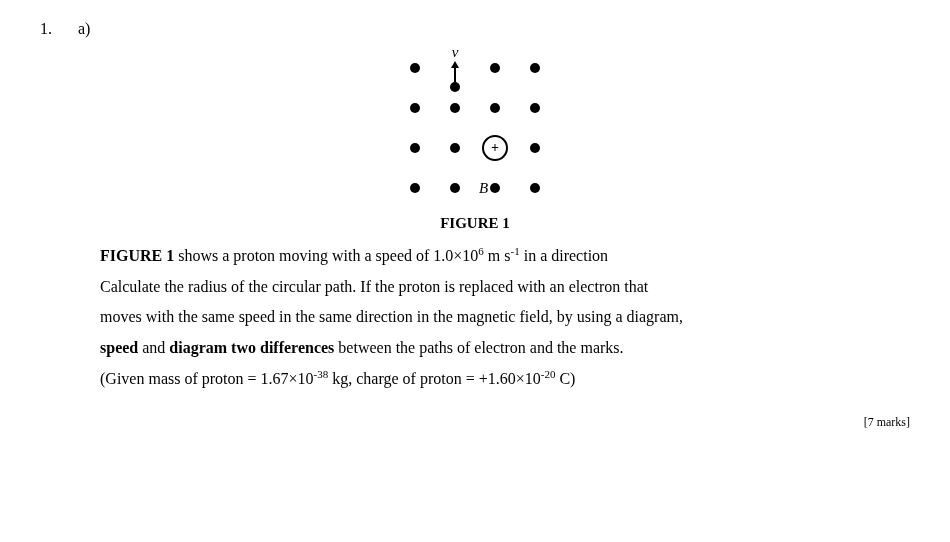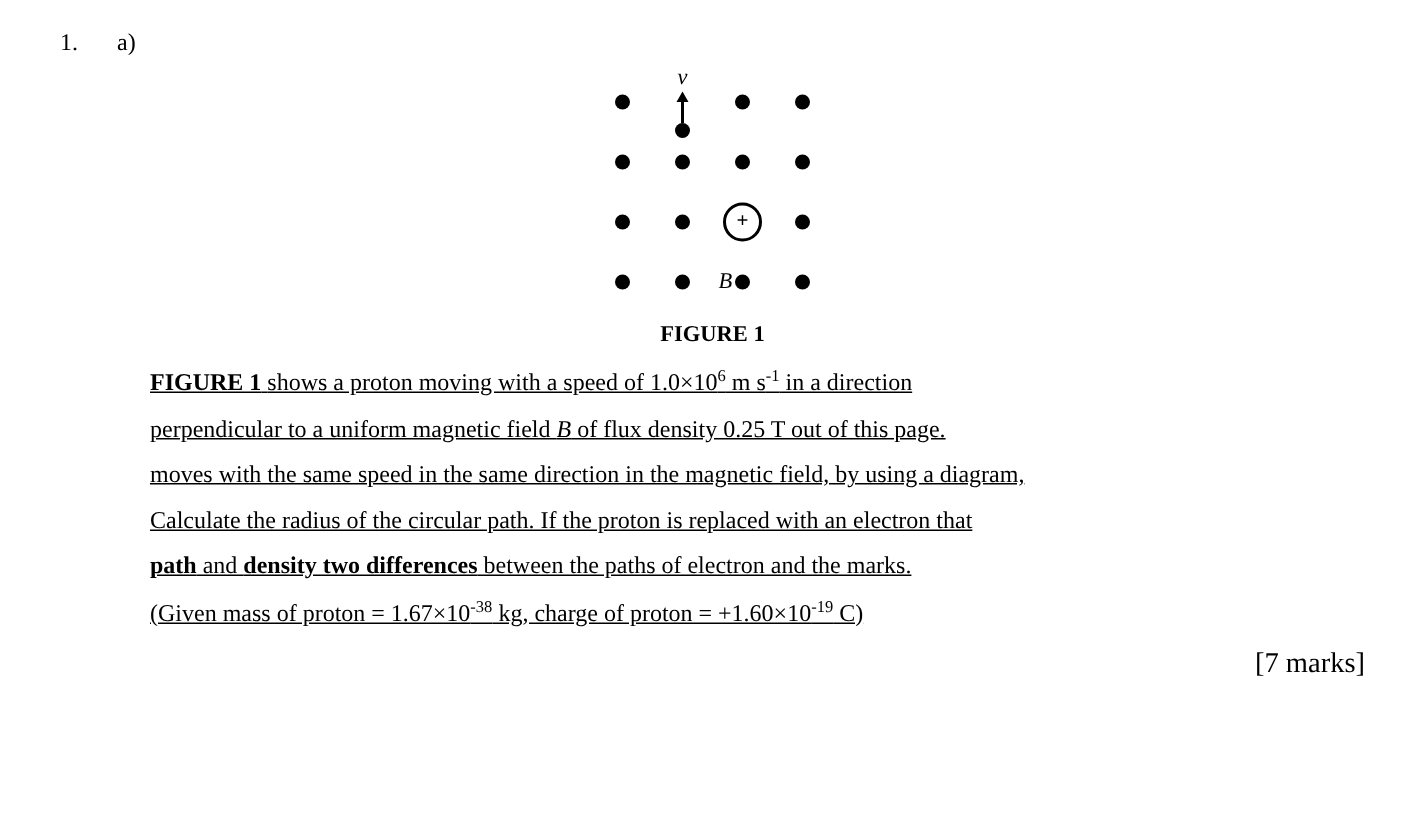--- a/index.html
+++ b/index.html
@@ -153,27 +153,26 @@
     .question-body {
       margin-top: 10px;
       margin-left: 60px;
       text-align: justify;
       line-height: 1.65;
     }
 
     .question-text p {
       margin-bottom: 4px;
       text-align: justify;
-      text-decoration: underline;
     }
 
     .marks-line {
       text-align: right;
-      margin-top: 4px;
-      font-size: 19px;
+      margin-top: 20px;
+      font-size: 12px;
     }
 
     sup {
       font-size: 11px;
     }
 
     .bold {
       font-weight: bold;
     }
   </style>
@@ -256,33 +255,30 @@
     <div class="figure-caption">FIGURE 1</div>
   </div>
 
   <div class="question-body">
     <div class="question-text">
       <p>
         <span class="bold">FIGURE 1</span>
         <span> shows a proton moving with a speed of 1.0×10<sup>6</sup> m s<sup>-1</sup> in a direction</span>
       </p>
       <p>
-        <span>perpendicular to a uniform magnetic field <em>B</em> of flux density 0.25 T out of this page.</span>
+        <span>Calculate the radius of the circular path. If the proton is replaced with an electron that</span>
       </p>
       <p>
         <span>moves with the same speed in the same direction in the magnetic field, by using a diagram,</span>
       </p>
       <p>
-        <span>Calculate the radius of the circular path. If the proton is replaced with an electron that</span>
-      </p>
-      <p>
-        <span class="bold">path</span><span> and </span><span class="bold">density two differences</span><span> between the paths of electron and the marks.</span>
-      </p>
-      <p>
-        <span>(Given mass of proton = 1.67×10<sup>-38</sup> kg, charge of proton = +1.60×10<sup>-19</sup> C)</span>
+        <span class="bold">speed</span><span> and </span><span class="bold">diagram two differences</span><span> between the paths of electron and the marks.</span>
+      </p>
+      <p>
+        <span>(Given mass of proton = 1.67×10<sup>-38</sup> kg, charge of proton = +1.60×10<sup>-20</sup> C)</span>
       </p>
     </div>
 
     <div class="marks-line">
       <span>[7 marks]</span>
     </div>
   </div>
 
 </div>
 

